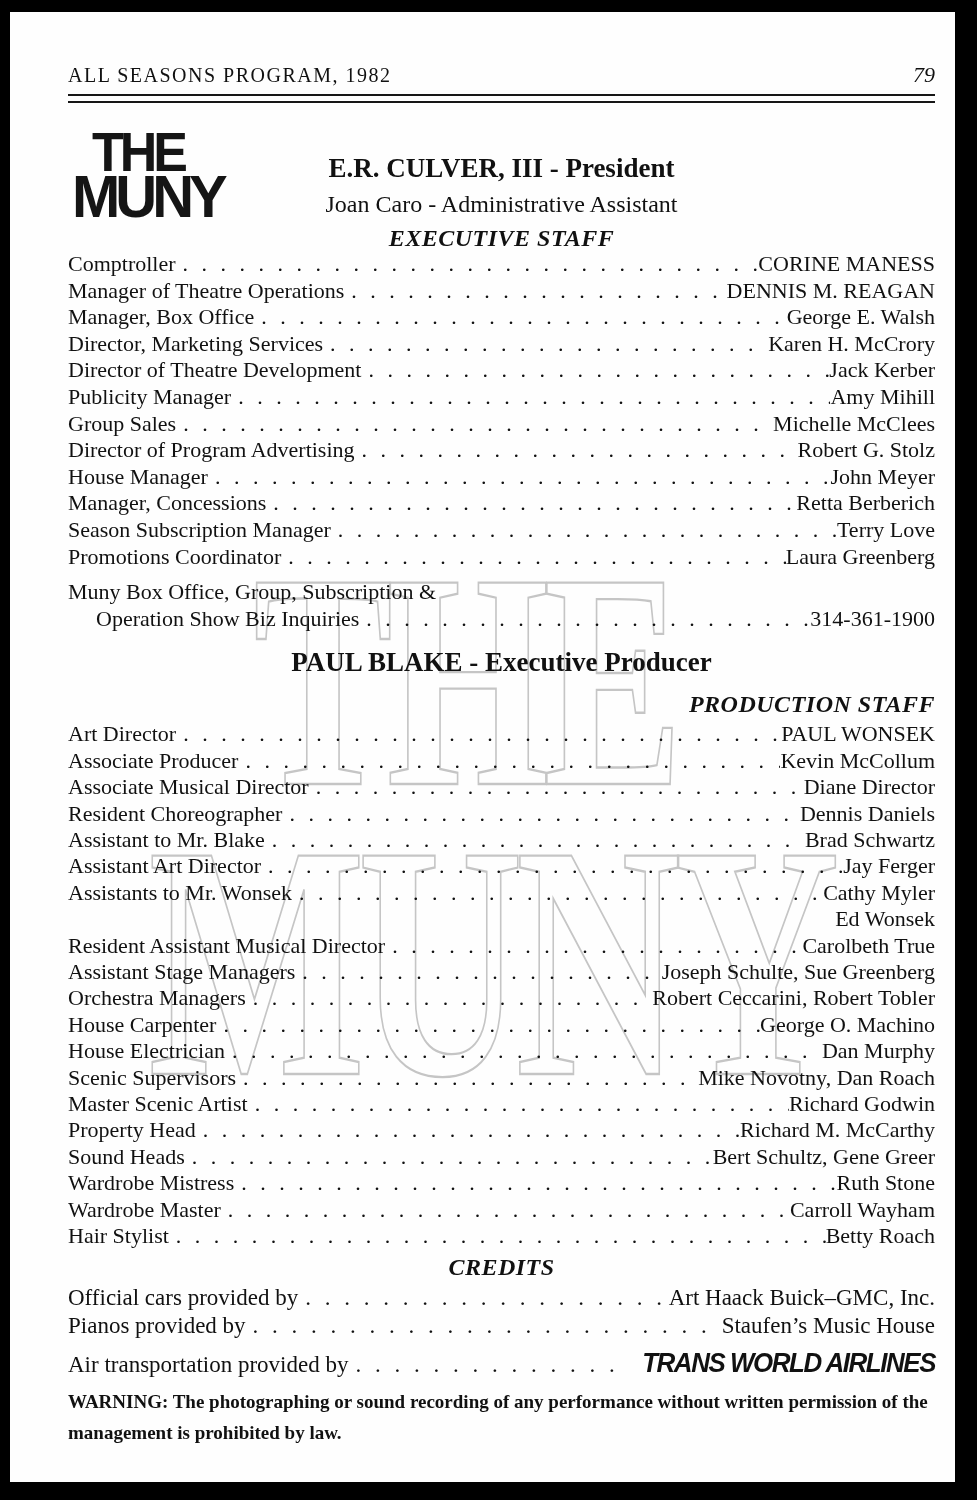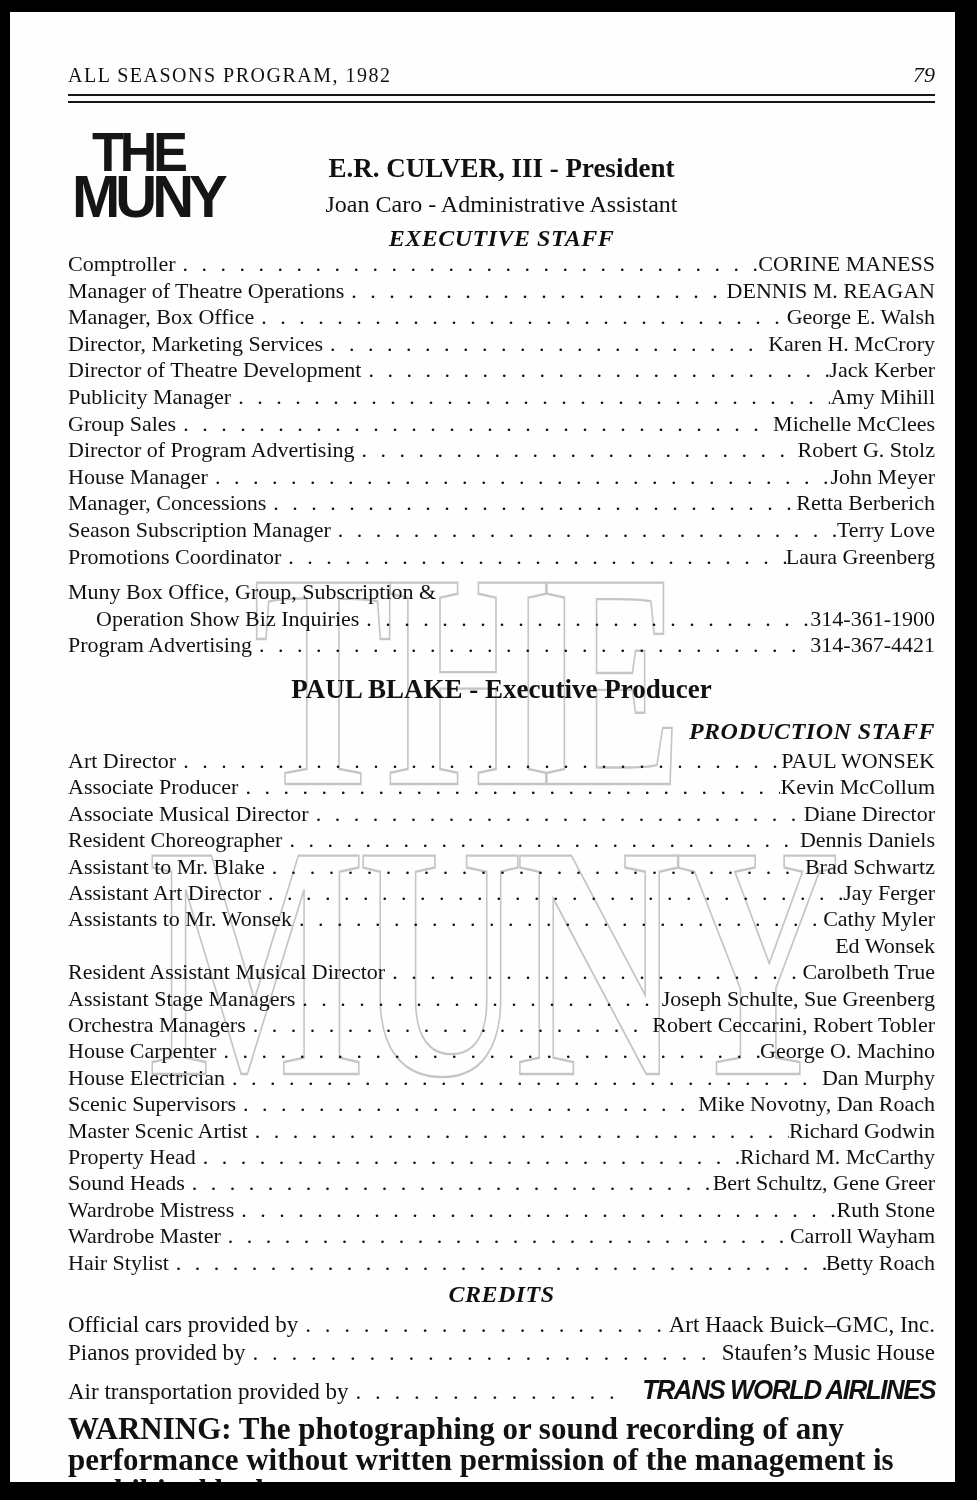--- a/index.html
+++ b/index.html
@@ -42,21 +42,21 @@
 
   .contact-block{margin-top:9px;font-size:22px;line-height:26.6px;}
   .producer{margin-top:15px;font-size:27px;font-weight:bold;text-align:center;}
   .prod-head{margin-top:13px;text-align:right;}
   .rows.prod{margin-top:3px;}
   .credits-head{margin-top:5px;}
   .rows.credits{margin-top:3px;font-size:23px;line-height:27.5px;}
   .air{margin-top:9px;font-size:23px;}
   .air .val{font-family:"Liberation Sans",sans-serif;font-weight:bold;font-style:italic;
             font-size:27px;letter-spacing:-1.5px;transform:scaleX(0.96);transform-origin:right;}
-  .warning{margin-top:7px;font-size:31px;font-weight:bold;line-height:31px;}
+  .warning{margin-top:7px;font-size:19px;font-weight:bold;line-height:31px;}
 </style>
 </head>
 <body>
 
 <div class="page">
   <div class="paper">
 
     <svg class="watermark" viewBox="0 0 945 1470" width="945" height="1470">
       <g transform="translate(455,772) scale(1.02,1.5)" fill="none" stroke="#c5c5c5" stroke-width="1.6">
         <text text-anchor="middle" font-family="Liberation Serif, serif" font-weight="bold" font-size="205" letter-spacing="-6" x="0" y="0">THE</text>
@@ -160,25 +160,20 @@
 
         </div>
 
       <div class="contact-block">
         <div>Muny Box Office, Group, Subscription &amp;</div>
         <div class="lrow indent">
           <span class="lbl">Operation Show Biz Inquiries</span>
           <span class="dots"></span>
           <span class="val">314-361-1900</span>
         </div>
-        <div class="lrow">
-          <span class="lbl">Program Advertising</span>
-          <span class="dots"></span>
-          <span class="val">314-367-4421</span>
-        </div>
       </div>
 
       <div class="producer">PAUL BLAKE - Executive Producer</div>
       <div class="sect-head prod-head">PRODUCTION STAFF</div>
 
       <div class="rows prod">
 
           <div class="lrow">
             <span class="lbl">Art Director</span>
             <span class="dots"></span>

